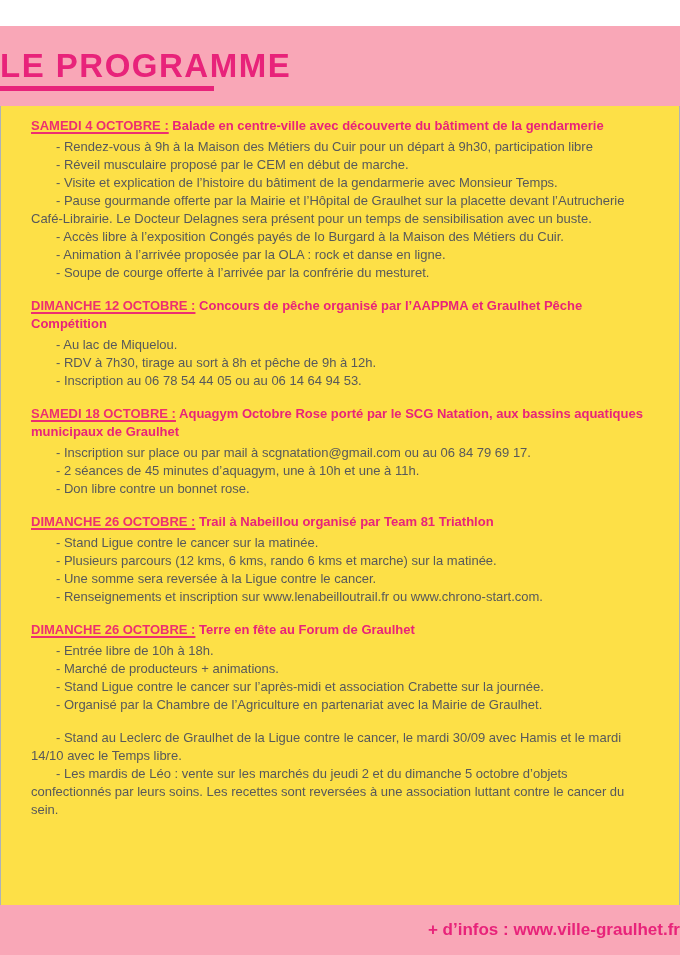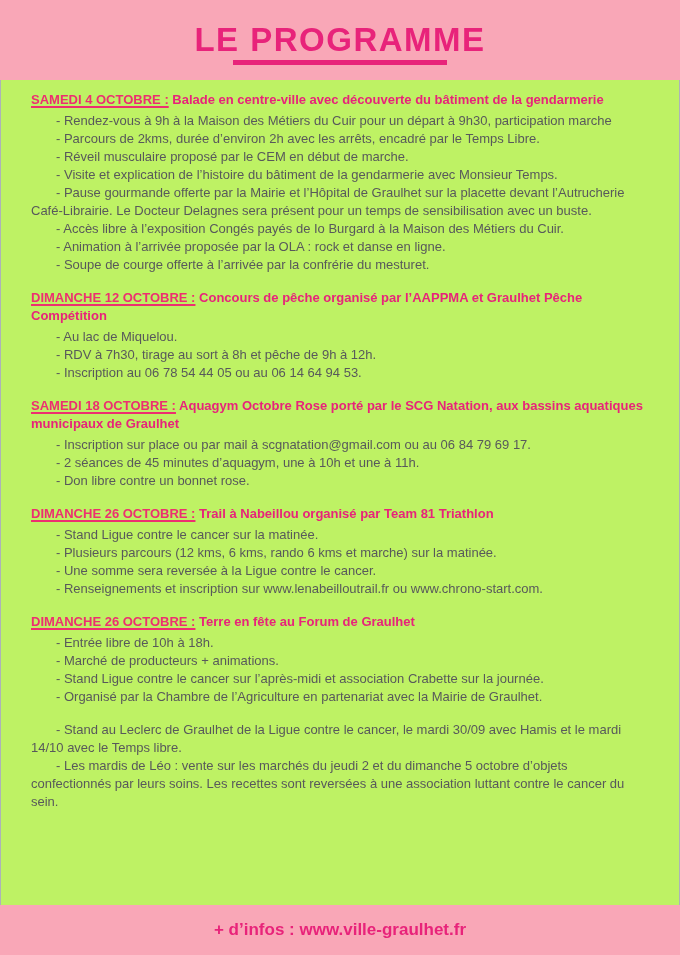--- a/index.html
+++ b/index.html
@@ -6,39 +6,39 @@
   .page {
     width: 680px; height: 955px;
     display: flex; flex-direction: column;
     font-family: "Liberation Sans", sans-serif;
     background: #ffffff;
     overflow: hidden;
   }
   .band { background: var(--band-pink, #f9a7b7); flex: 0 0 auto; }
   .band.header {
     height: 80px;
-    display: flex; flex-direction: column; align-items: center; justify-content: center;
+    display: flex; flex-direction: column; justify-content: center; margin-top: 26px;
   }
   .main-title {
     margin: 8px 0 0 0;
     font-size: 33px; font-weight: 700; line-height: 1;
     letter-spacing: 1.5px;
     color: var(--magenta, #e8237a);
   }
   .title-underline {
     width: 214px; height: 5px; margin-top: 4px;
     background: var(--magenta, #e8237a);
   }
   .content {
     flex: 1 1 auto;
     border-left: 1px solid var(--border-gray, #adb2b8);
     border-right: 1px solid var(--border-gray, #adb2b8);
     padding: 11px 28px 0 30px;
     overflow: hidden;
-    background: #bef264;
+    background: #fde047;
   }
   .sec { margin: 0 0 15px 0; }
   .sec-heading {
     margin: 0 0 3px 0;
     font-size: 13px; font-weight: 700; line-height: 18px;
     color: var(--magenta, #ec1879);
   }
   .sec-date {
     color: var(--date-pink, #ed2f70);
     text-decoration: underline;
@@ -46,43 +46,42 @@
     text-underline-offset: 2px;
   }
   .bullet {
     margin: 0;
     font-size: 13px; line-height: 18px;
     color: var(--body-gray, #58595b);
     text-indent: 25px;
   }
   .band.footer {
     height: 50px;
-    display: flex; align-items: center; justify-content: center;
+    display: flex; align-items: center; justify-content: flex-end;
   }
   .footer-text {
     font-size: 17px; font-weight: 700;
     color: var(--magenta, #ed1e79);
   }
 </style>
 </head>
 <body>
 
 <div class="page">
 
   <div class="band header">
     <h1 class="main-title">LE PROGRAMME</h1>
     <div class="title-underline"></div>
   </div>
 
   <div class="content" id="sections">
   <div class="sec">
     <p class="sec-heading"><span class="sec-date">SAMEDI 4 OCTOBRE :</span> <span class="sec-title">Balade en centre-ville avec découverte du bâtiment de la gendarmerie</span></p>
     <div>
-          <p class="bullet">- Rendez-vous à 9h à la Maison des Métiers du Cuir pour un départ à 9h30, participation marche</p>
-          <p class="bullet">- Parcours de 2kms, durée d’environ 2h avec les arrêts, encadré par le Temps Libre.</p>
+          <p class="bullet">- Rendez-vous à 9h à la Maison des Métiers du Cuir pour un départ à 9h30, participation libre</p>
           <p class="bullet">- Réveil musculaire proposé par le CEM en début de marche.</p>
           <p class="bullet">- Visite et explication de l’histoire du bâtiment de la gendarmerie avec Monsieur Temps.</p>
           <p class="bullet">- Pause gourmande offerte par la Mairie et l’Hôpital de Graulhet sur la placette devant l’Autrucherie Café-Librairie. Le Docteur Delagnes sera présent pour un temps de sensibilisation avec un buste.</p>
           <p class="bullet">- Accès libre à l’exposition Congés payés de Io Burgard à la Maison des Métiers du Cuir.</p>
           <p class="bullet">- Animation à l’arrivée proposée par la OLA : rock et danse en ligne.</p>
           <p class="bullet">- Soupe de courge offerte à l’arrivée par la confrérie du mesturet.</p>
         </div>
   </div>
 
   <div class="sec">

